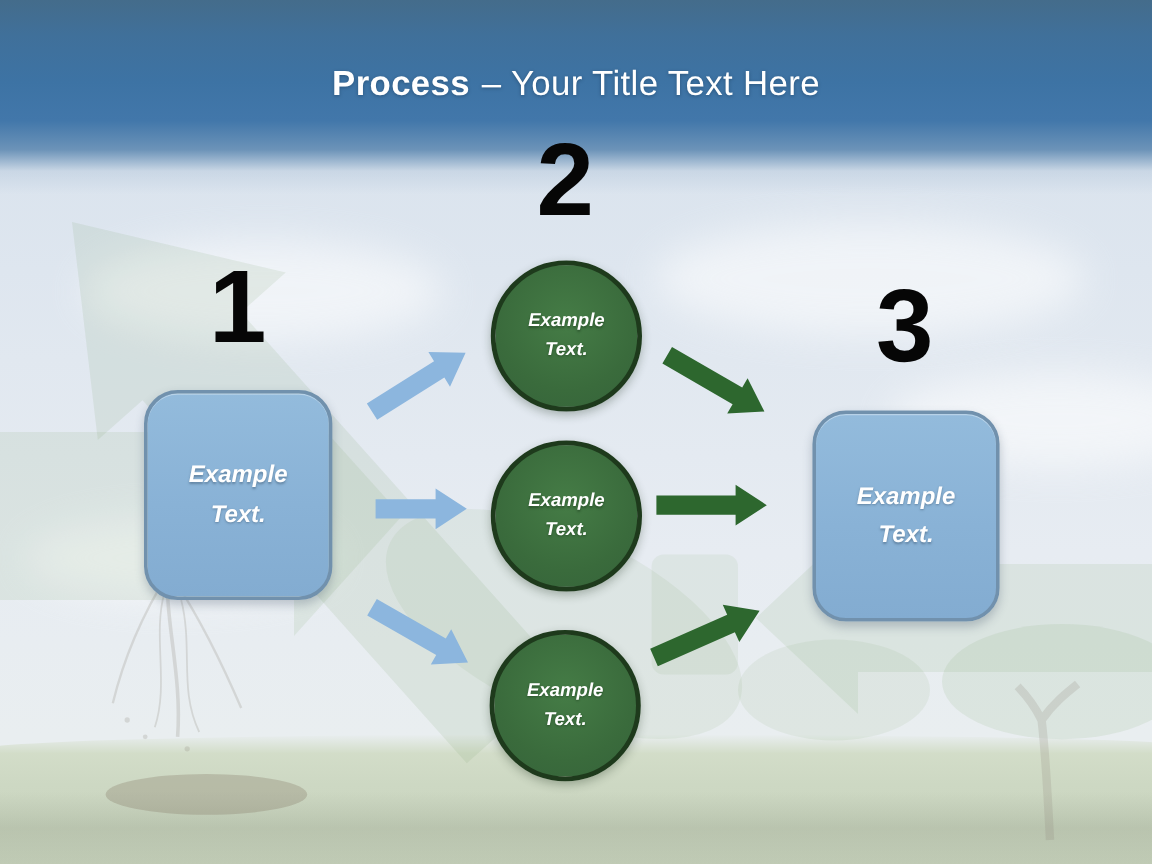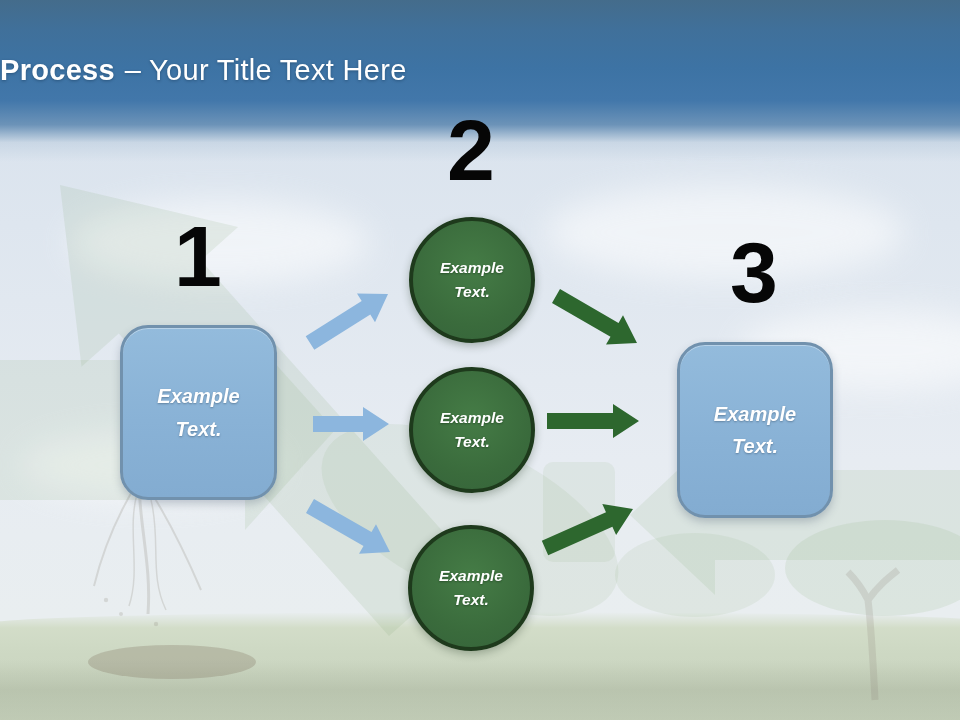--- a/index.html
+++ b/index.html
@@ -17,21 +17,21 @@
   .grass-shade{
     position:absolute;left:0;right:0;top:660px;height:60px;
     background:linear-gradient(180deg,rgba(118,128,106,0) 0%,rgba(118,128,106,.20) 50%,rgba(118,128,106,.10) 100%);
   }
   .bg-art,.connectors{position:absolute;left:0;top:0;width:960px;height:720px;}
   .header-band{
     position:absolute;left:0;top:0;width:100%;height:162px;
     background:linear-gradient(180deg,#446c8b 0%,#40709a 18%,#3d73a4 42%,#4277aa 62%,#6c93b8 77%,rgba(185,203,221,.5) 88%,rgba(233,238,242,0) 100%);
   }
   .slide-title{
-    position:absolute;left:0;top:54px;width:100%;text-align:left;
+    position:absolute;left:0;top:54px;width:100%;text-align:center;
     color:#ffffff;font-size:29px;letter-spacing:.3px;
     text-shadow:0 1px 3px rgba(10,30,50,.35);
   }
   .slide-title .t-bold{font-weight:700;margin-right:.34em;}
   .slide-title .t-rest{font-weight:400;}
   .step-number{
     position:absolute;transform:translate(-50%,-50%);
     font-size:86px;font-weight:800;color:#060606;line-height:1;
     font-family:"Liberation Sans",sans-serif;
   }

